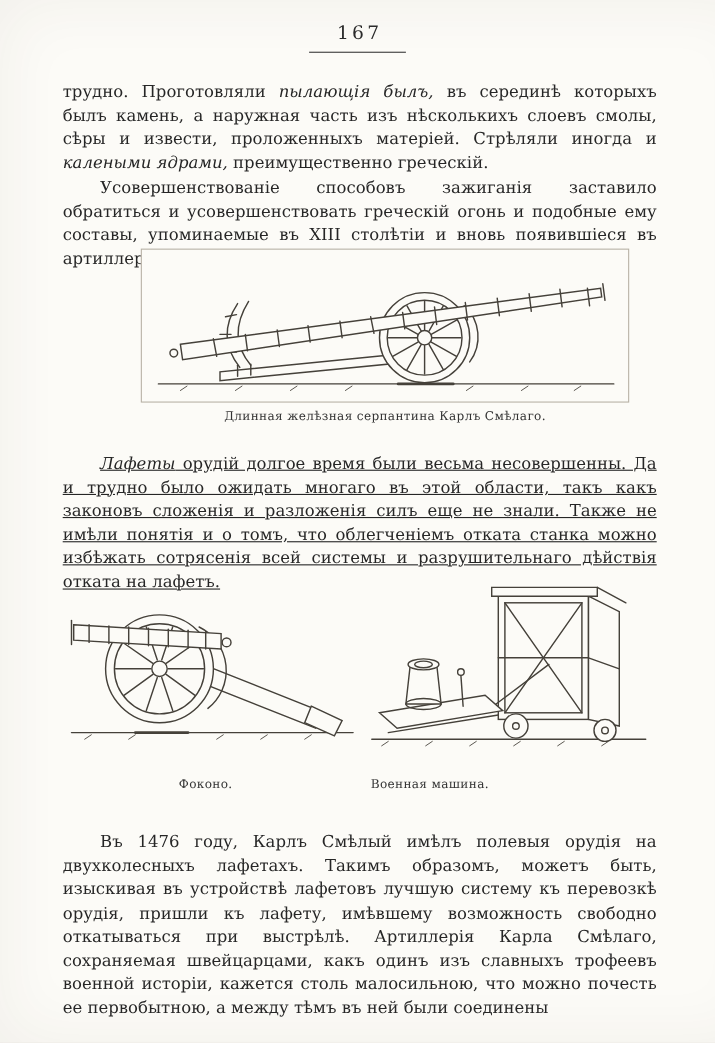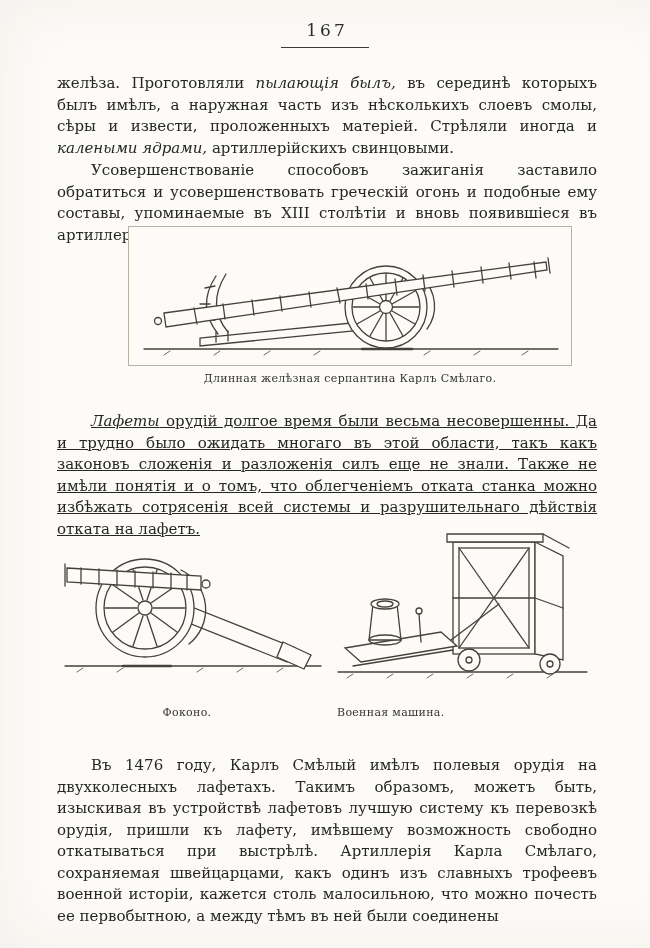--- a/index.html
+++ b/index.html
@@ -59,21 +59,21 @@
   svg{display:block;}
 </style>
 </head>
 <body>
 
 <div class="page">
 
   <div class="pageno">167</div>
   <div class="pagerule"></div>
 
-  <p class="para" style="top:58px;"><span>желѣза. Проготовляли </span><span class="it">пылающія былъ,</span><span> въ серединѣ которыхъ былъ имѣлъ, а наружная часть изъ нѣсколькихъ слоевъ смолы, сѣры и извести, проложенныхъ матеріей. Стрѣляли иногда и </span><span class="it">калеными ядрами,</span><span> артиллерійскихъ свинцовыми.</span></p>
+  <p class="para" style="top:58px;"><span>трудно. Проготовляли </span><span class="it">пылающія былъ,</span><span> въ серединѣ которыхъ былъ камень, а наружная часть изъ нѣсколькихъ слоевъ смолы, сѣры и извести, проложенныхъ матеріей. Стрѣляли иногда и </span><span class="it">калеными ядрами,</span><span> преимущественно греческій.</span></p>
 
   <p class="para indent" style="top:145px;"><span>Усовершенствованіе способовъ зажиганія заставило обратиться и усовершенствовать греческій огонь и подобные ему составы, упоминаемые въ XIII столѣтіи и вновь появившіеся въ артиллерійскихъ лабораторіяхъ XV вѣка.</span></p>
 
   <div class="figure1">
     <svg width="440" height="136" viewBox="0 0 440 136">
       <g stroke="#45413a" stroke-width="1.3" fill="none" stroke-linecap="round">
 
         <line x1="14" y1="121" x2="428" y2="121"></line>
         <line x1="232" y1="121" x2="282" y2="121" stroke-width="2.6"></line>
         <line x1="40" y1="123" x2="34" y2="127" stroke-width="0.8"></line>

